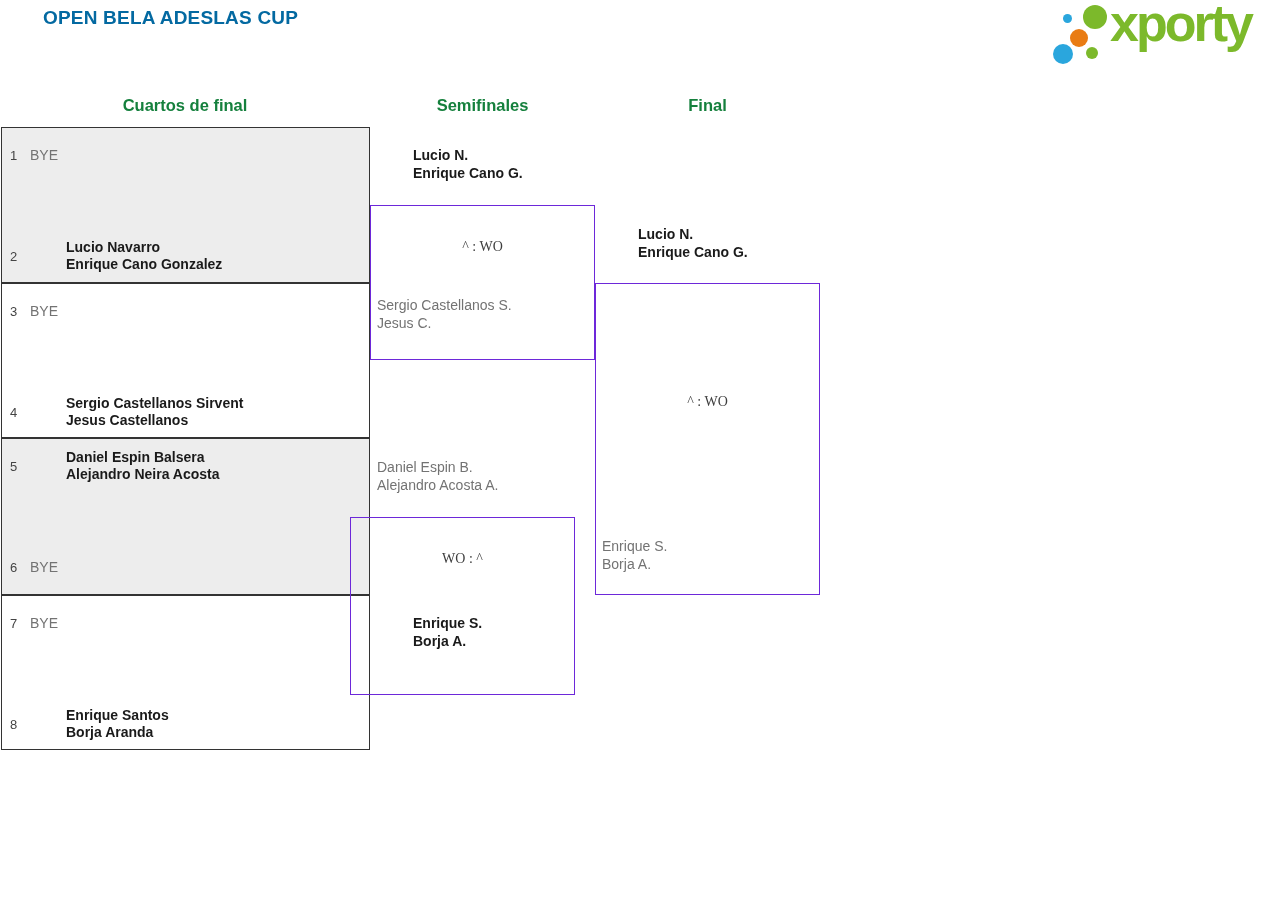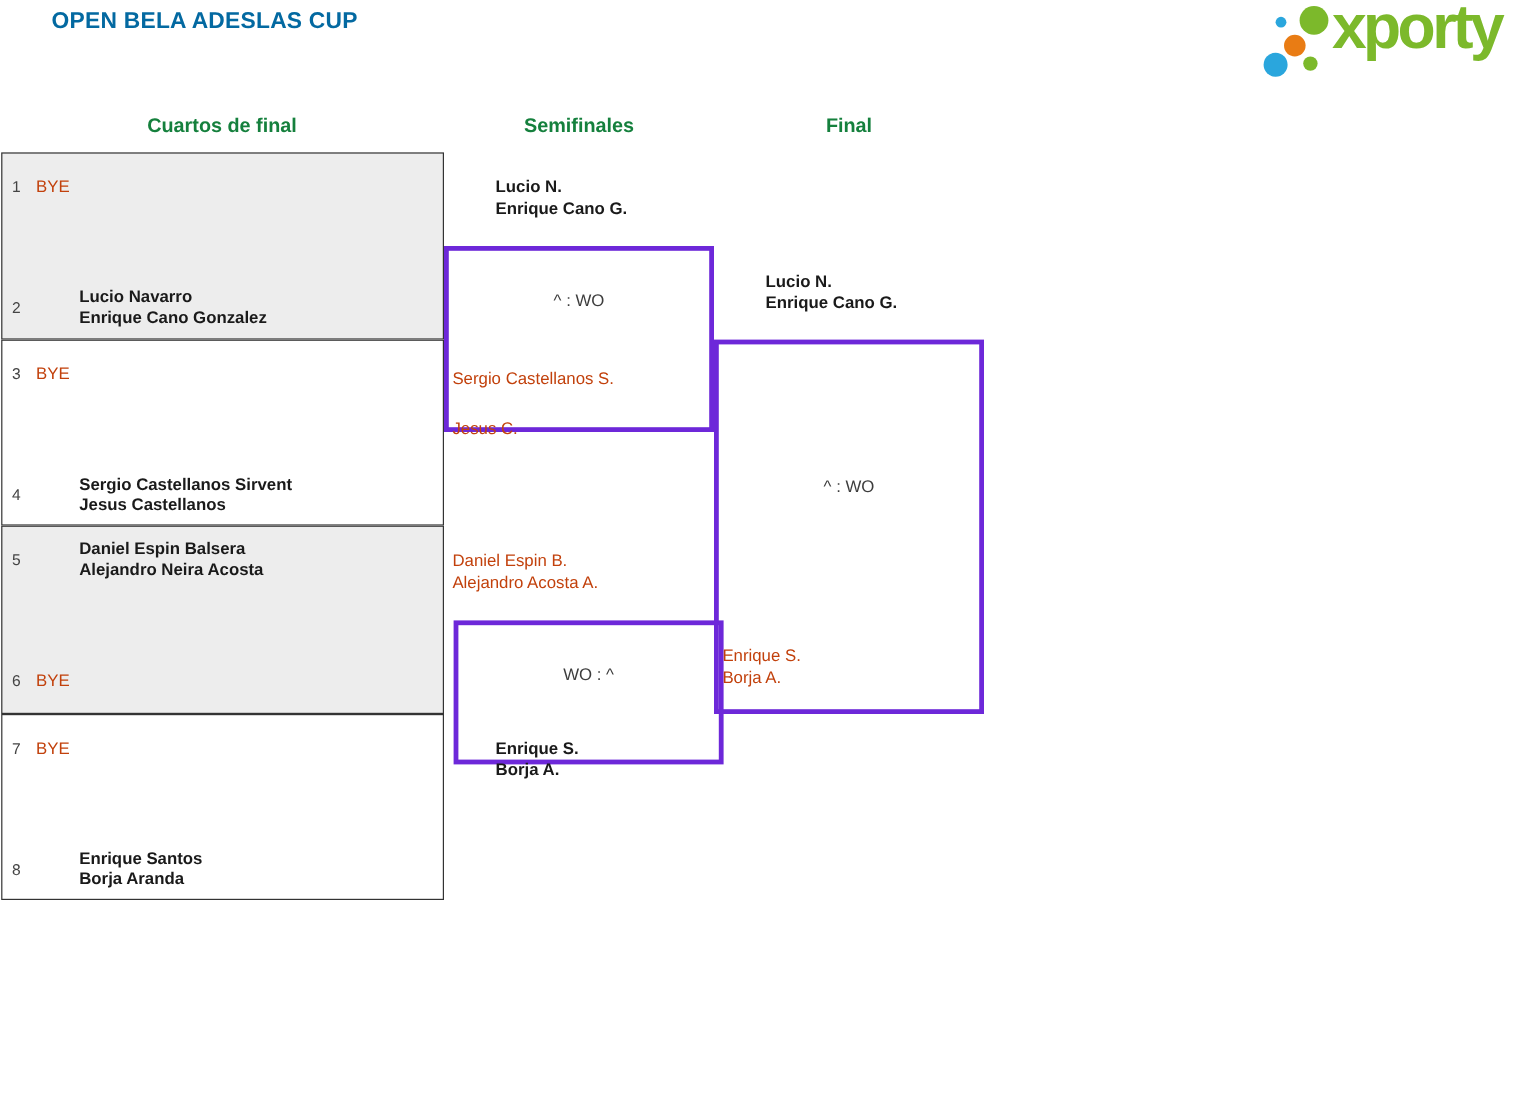--- a/index.html
+++ b/index.html
@@ -28,38 +28,38 @@
   .rh-sf { left:370px; width:225px; }
   .rh-f  { left:595px; width:225px; }
 
   
   .qf-box { position:absolute; left:1px; width:369px; border:1px solid #333;
             box-sizing:border-box; background:#fff; }
   .qf-box.gray { background:#ededed; }
   .row { position:absolute; left:8px; right:6px; display:flex; align-items:center; }
   .seed { flex:0 0 14px; width:14px; margin-right:6px; font-size:13px; color:#444; }
   .names { display:flex; flex-direction:column; }
-  .name-line { font-size:14px; line-height:17px; color:#c2410c; }
+  .name-line { font-size:14px; line-height:17px; color:#737373; }
   .name-line.strong { font-weight:700; color:#1a1a1a;margin-left:36px; }
 
   
-  .match-frame { position:absolute; border:4px solid #6d28d9; box-sizing:border-box; background:transparent; }
+  .match-frame { position:absolute; border:1px solid #6d28d9; box-sizing:border-box; background:transparent;font-family:Liberation Serif, serif; }
   .sf1 { left:370px; top:205px; width:225px; height:155px; }
-  .sf2 { left:378px; top:517px; width:225px; height:120px; }
+  .sf2 { left:350px; top:517px; width:225px; height:178px; }
   .fin { left:595px; top:283px; width:225px; height:312px; }
   .score { position:absolute; left:0; width:100%; text-align:center;
            font-size:14px; color:#3d3d3d; }
   .sf1 .score, .sf2 .score { top:33px; }
   .fin .score { top:110px; }
 
   
   .pair-label { position:absolute; display:flex; flex-direction:column; }
   .pair-label .name-line { line-height:18px; }
   .lbl-sf1-top    { left:377px; top:146px; }
-  .lbl-sf1-bottom { left:377px; top:306px;gap:24px; }
+  .lbl-sf1-bottom { left:377px; top:296px; }
   .lbl-sf2-top    { left:377px; top:458px; }
   .lbl-sf2-bottom { left:377px; top:614px; }
   .lbl-f-top      { left:602px; top:225px; }
   .lbl-f-bottom   { left:602px; top:537px; }
 </style>
 </head>
 <body>
 
 <div class="page">
 

